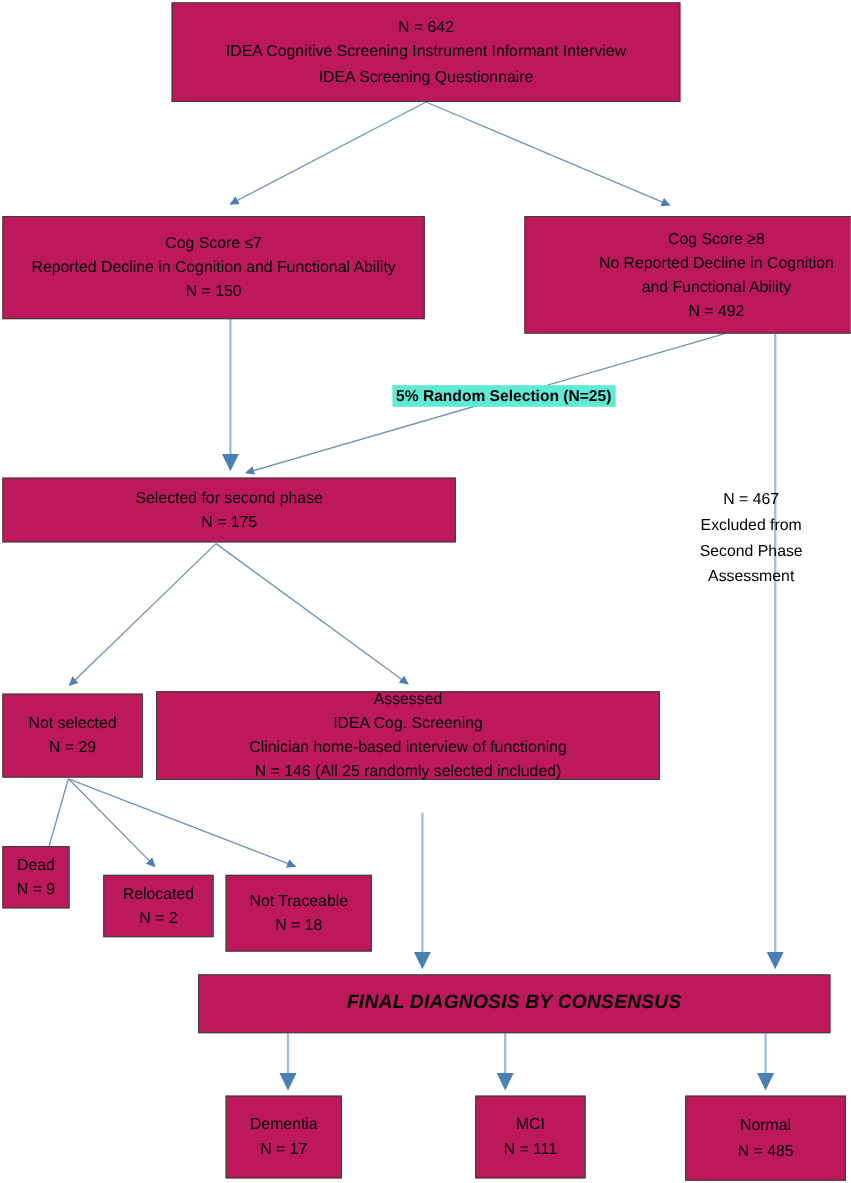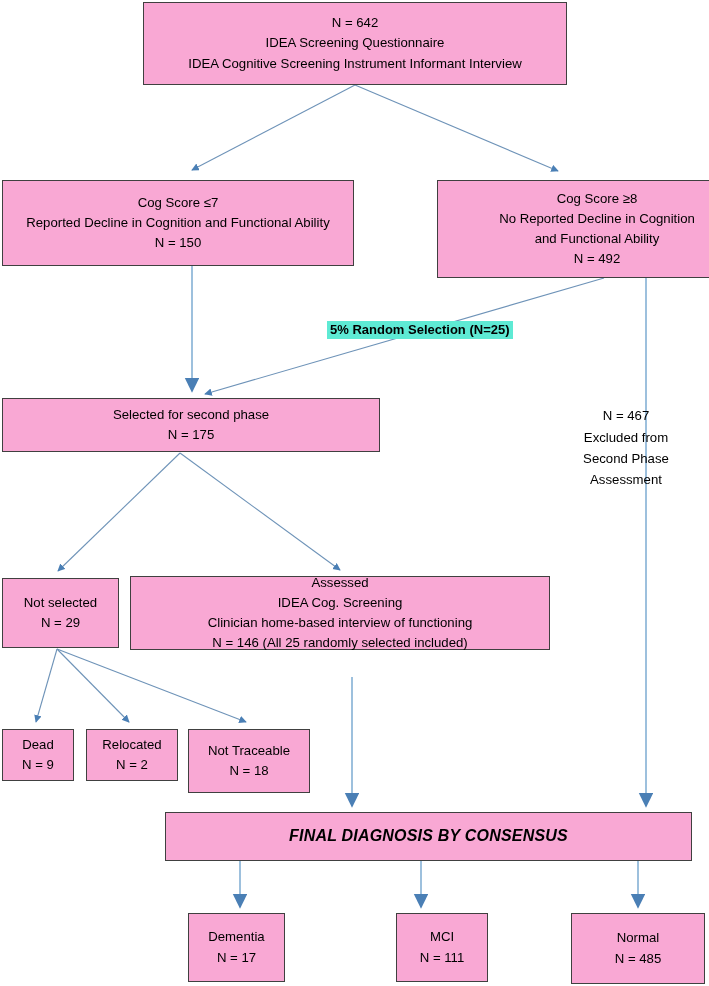--- a/index.html
+++ b/index.html
@@ -19,21 +19,21 @@
     position: absolute;
     left: 0;
     top: 0;
     width: 709px;
     height: 986px;
   }
   .node {
     position: absolute;
     box-sizing: border-box;
     border: 1.4px solid #404040;
-    background: #f9a8d4;
+    background: #be185d;
     display: flex;
     flex-direction: column;
     align-items: center;
     justify-content: center;
     text-align: center;
     font-size: 13.2px;
     line-height: 1.52;
     color: #000000;
     z-index: 3;
   }
@@ -69,21 +69,21 @@
     font-style: italic;
   }
   
   #n-top        { left: 143px; top: 2px;   width: 424px; height: 83px; }
   #n-cog-low    { left: 2px;   top: 180px; width: 352px; height: 86px; }
   #n-cog-high   { left: 437px; top: 180px; width: 320px; height: 98px; }
   #n-selected   { left: 2px;   top: 398px; width: 378px; height: 54px; }
   #n-excluded   { left: 531px; top: 402px; width: 190px; height: 92px; }
   #n-notassess  { left: 2px;   top: 578px; width: 117px; height: 70px; }
   #n-assessed   { left: 130px; top: 576px; width: 420px; height: 74px; }
-  #n-dead       { left: 2px;   top: 729px; width: 72px;  height: 52px; }
+  #n-dead       { left: 2px;   top: 705px; width: 56px;  height: 52px; }
   #n-relocated  { left: 86px;  top: 729px; width: 92px;  height: 52px; }
   #n-nottrace   { left: 188px; top: 729px; width: 122px; height: 64px; }
   #n-final      { left: 165px; top: 812px; width: 527px; height: 49px; }
   #n-dementia   { left: 188px; top: 913px; width: 97px;  height: 69px; }
   #n-mci        { left: 396px; top: 913px; width: 92px;  height: 69px; }
   #n-normal     { left: 571px; top: 913px; width: 134px; height: 71px; }
   #lbl-random   { left: 327px; top: 321px; }
 </style>
 </head>
 <body>
@@ -144,22 +144,22 @@
   <g>
     <path d="M421,861 L421,906" stroke="#9dc0dd" stroke-width="2.0" fill="none" marker-end="url(#ah2)"></path>
   </g>
   <g>
     <path d="M638,861 L638,906" stroke="#9dc0dd" stroke-width="2.0" fill="none" marker-end="url(#ah2)"></path>
   </g>
 </svg>
 
 <div class="node" id="n-top">
   <span class="ln">N = 642</span>
+  <span class="ln">IDEA Cognitive Screening Instrument Informant Interview</span>
   <span class="ln">IDEA Screening Questionnaire</span>
-  <span class="ln">IDEA Cognitive Screening Instrument Informant Interview</span>
 </div>
 
 <div class="node" id="n-cog-low">
   <span class="ln">Cog Score ≤7</span>
   <span class="ln">Reported Decline in Cognition and Functional Ability</span>
   <span class="ln">N = 150</span>
 </div>
 
 <div class="node" id="n-cog-high">
   <span class="ln">Cog Score ≥8</span>

